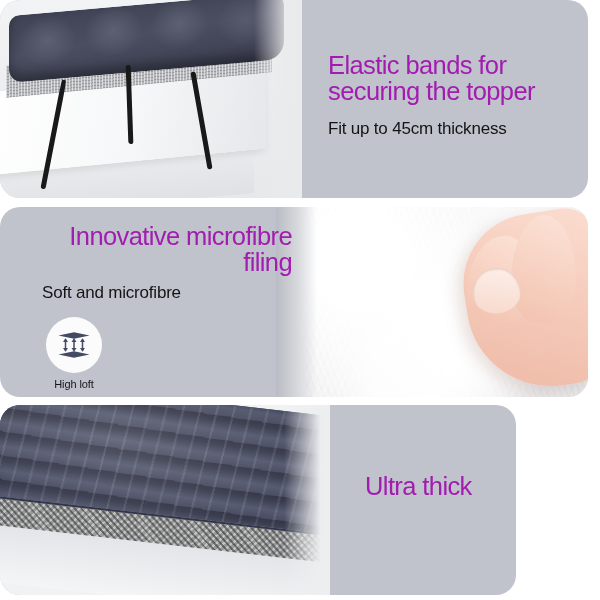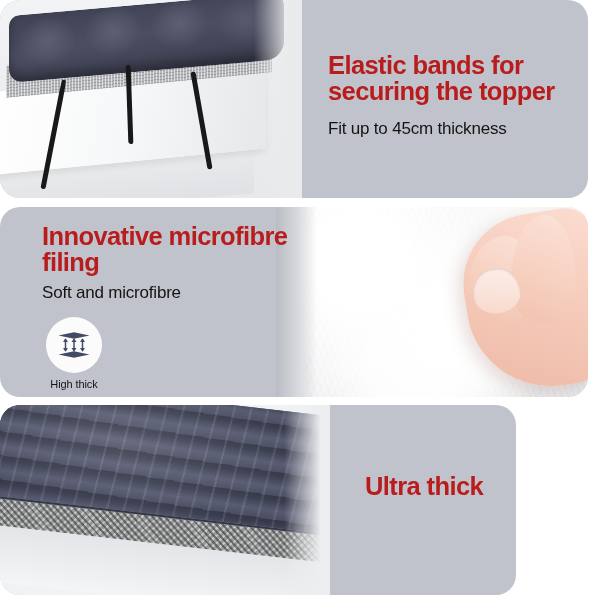--- a/index.html
+++ b/index.html
@@ -34,24 +34,24 @@
     bottom: 0;
     overflow: hidden;
   }
 
   .panel-text {
     position: absolute;
     color: #111111;
   }
 
   .headline {
-    font-weight: bold;
+    font-weight: normal;
     line-height: 1.03;
     letter-spacing: -0.6px;
-    color: #b91c1c;
+    color: #a21caf;
   }
 
   .subline {
     line-height: 1.15;
     letter-spacing: -0.2px;
     color: #141414;
   }
 
   
   #panel-elastic {
@@ -71,21 +71,21 @@
   #panel-microfibre {
     left: 0px; top: 207px;
     width: 588px; height: 190px;
   }
   #panel-microfibre .panel-media {
     right: 0; width: 312px;
   }
   #panel-microfibre .panel-text {
     left: 42px; top: 16px; width: 250px;
   }
-  #panel-microfibre .headline { font-size: 25.5px; }
+  #panel-microfibre .headline { font-size: 25.5px; text-align: right; }
   #panel-microfibre .subline  { font-size: 17px; margin-top: 7px; }
 
   
   #panel-ultrathick {
     left: 0px; top: 405px;
     width: 516px; height: 190px;
   }
   #panel-ultrathick .panel-media {
     left: 0; width: 330px;
   }
@@ -330,21 +330,21 @@
             <g fill="#434a63">
               <path d="M8.5 10.2 L11 14 L6 14 Z"></path>
               <path d="M8.5 23.8 L11 20 L6 20 Z"></path>
               <path d="M17 10.2 L19.5 14 L14.5 14 Z"></path>
               <path d="M17 23.8 L19.5 20 L14.5 20 Z"></path>
               <path d="M25.5 10.2 L28 14 L23 14 Z"></path>
               <path d="M25.5 23.8 L28 20 L23 20 Z"></path>
             </g>
           </svg>
         </div>
-        <div class="badge-label">High thick</div>
+        <div class="badge-label">High loft</div>
       </div>
 
 
     </div>
   </section>
 
   <section class="panel" id="panel-ultrathick">
 
     <div class="panel-media">
       <div class="ph3">

